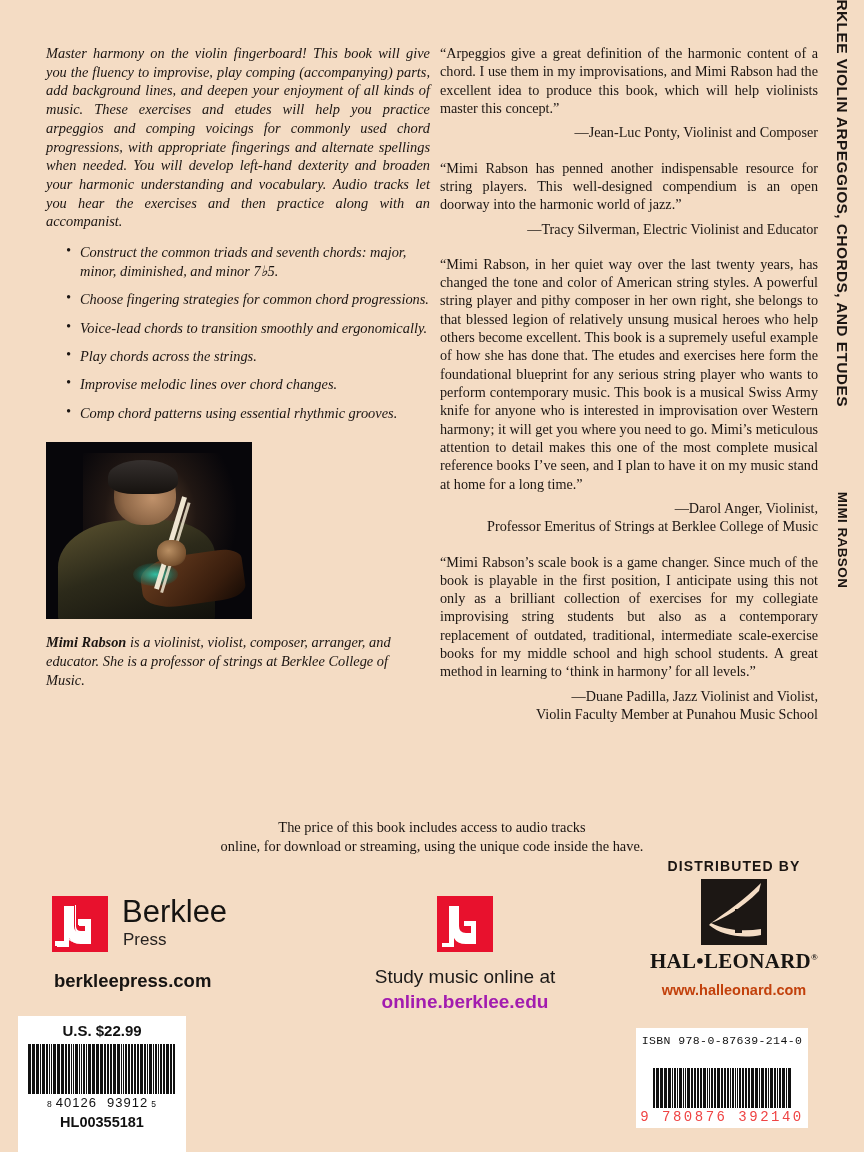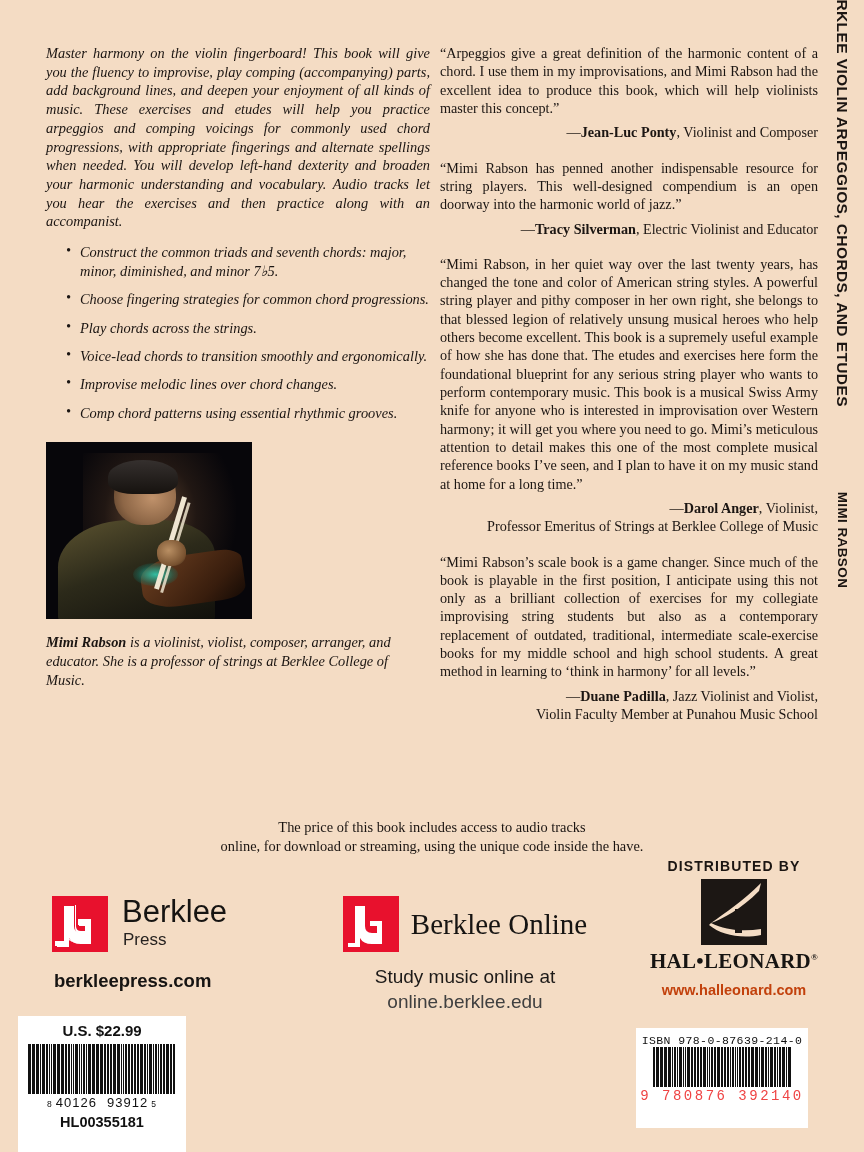--- a/index.html
+++ b/index.html
@@ -198,21 +198,21 @@
     font-size: 14.2px;
     line-height: 1.29;
     text-align: justify;
   }
   .attrib {
     margin: 0 0 17px 0;
     font-size: 14.2px;
     line-height: 1.29;
     text-align: right;
   }
-  .attrib b { font-weight: bold; }
+  .attrib b { font-weight: normal; }
   .attrib .line2 { display: block; }
 
   
   .audio-note {
     position: absolute;
     left: 0;
     right: 0;
     top: 818px;
     text-align: center;
     font-size: 14.4px;
@@ -290,23 +290,23 @@
     margin-left: 12px;
   }
   .bo-study {
     font-family: "Liberation Sans", sans-serif;
     font-size: 19px;
     color: #1d1a18;
     margin-top: 14px;
   }
   .bo-url {
     font-family: "Liberation Sans", sans-serif;
-    font-weight: normal;
+    font-weight: bold;
     font-size: 19px;
-    color: #404040;
+    color: #a21caf;
     margin-top: 3px;
   }
 
   .hal-leonard {
     position: absolute;
     left: 648px;
     top: -30px;
     width: 172px;
     text-align: center;
   }
@@ -400,21 +400,21 @@
     text-align: center;
     color: #111;
     margin-top: 4px;
   }
   .isbn-text {
     font-family: "Liberation Mono", monospace;
     font-size: 11.5px;
     text-align: center;
     color: #111;
     letter-spacing: 0.4px;
-    margin-bottom: 0;
+    margin-bottom: 21px;
   }
   .isbn-digits {
     font-family: "Liberation Mono", monospace;
     font-size: 14px;
     text-align: center;
     color: #ef4444;
     letter-spacing: 2.5px;
     margin-top: 1px;
   }
 </style>
@@ -429,22 +429,22 @@
   </div>
 
   <div class="col-left">
 
     <p class="body-para">Master harmony on the violin fingerboard! This book will give you the fluency to improvise, play comping (accompanying) parts, add background lines, and deepen your enjoyment of all kinds of music. These exercises and etudes will help you practice arpeggios and comping voicings for commonly used chord progressions, with appropriate fingerings and alternate spellings when needed. You will develop left-hand dexterity and broaden your harmonic understanding and vocabulary. Audio tracks let you hear the exercises and then practice along with an accompanist.</p>
 
 
     <ul class="learn-list">
       <li>Construct the common triads and seventh chords: major, minor, diminished, and minor 7♭5.</li>
       <li>Choose fingering strategies for common chord progressions.</li>
+      <li>Voice-lead chords to transition smoothly and ergonomically.</li>
       <li>Play chords across the strings.</li>
-      <li>Voice-lead chords to transition smoothly and ergonomically.</li>
       <li>Improvise melodic lines over chord changes.</li>
       <li>Comp chord patterns using essential rhythmic grooves.</li>
     </ul>
 
     <div class="photo-wrap">
       <div class="photo">
         <div class="ph-glow"></div>
         <div class="ph-body"></div>
         <div class="ph-head"></div>
         <div class="ph-hair"></div>
@@ -499,21 +499,20 @@
       <div class="bk-url">berkleepress.com</div>
     </div>
 
     <div class="berklee-online">
       <div class="bo-logo-line">
         <div class="bk-mark">
           <svg width="56" height="56" viewBox="0 0 56 56" aria-hidden="true">
             <path d="M12 10 h10 v20 q0 7 7 7 h5 v-7 h-7 v-5 h12 v23 h-10 q-9 0 -12 -6 v9 h-12 v-4 h7 z" fill="#ffffff"></path>
           </svg>
         </div>
-        <div class="bo-name">Berklee Online</div>
       </div>
       <div class="bo-study">Study music online at</div>
       <div class="bo-url">online.berklee.edu</div>
     </div>
 
     <div class="hal-leonard">
       <div class="hl-dist">DISTRIBUTED BY</div>
       <div class="hl-mark">
         <svg width="66" height="66" viewBox="0 0 66 66" aria-hidden="true">
           <path d="M60 4 C42 22 24 34 10 44 C22 40 40 30 58 12 Z" fill="#f4dcc4"></path>

